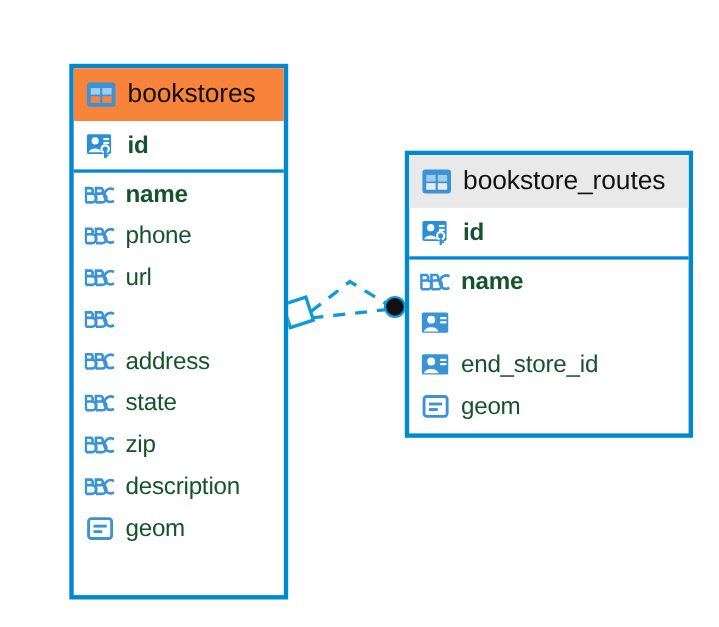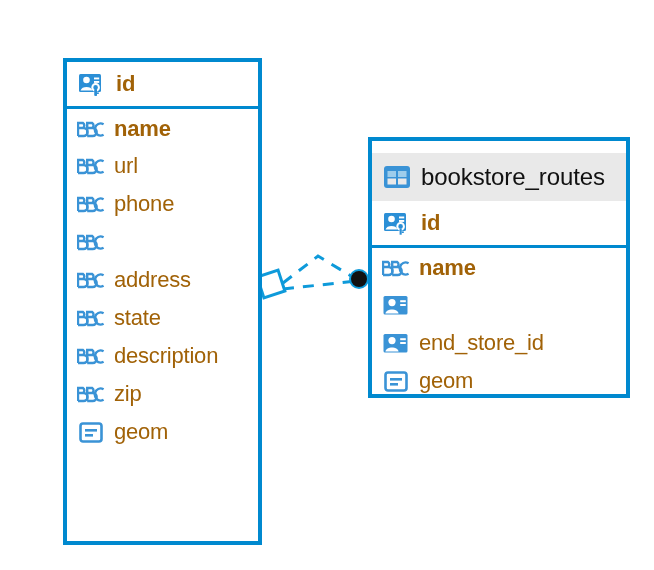--- a/index.html
+++ b/index.html
@@ -45,21 +45,21 @@
   .entity-header {
     display: flex;
     align-items: center;
     gap: 9px;
     padding: 4px 10px 5px 10px;
     height: 48px;
     flex: 0 0 auto;
   }
 
   .entity-header.accent-orange { background: #f8833b; }
-  .entity-header.accent-gray   { background: #e9e9e9; margin-top: 12px; }
+  .entity-header.accent-gray   { background: #e9e9e9; }
 
   .entity-title {
     font-size: 24px;
     color: #111111;
     white-space: nowrap;
     letter-spacing: -0.1px;
   }
 
   .fields {
     display: flex;
@@ -78,21 +78,21 @@
 
   .field-row.pk-row {
     height: 47px;
     border-bottom: 3px solid #0089cf;
   }
 
   .field-row.first-after-pk { padding-top: 2px; font-weight: bold; }
 
   .field-label {
     font-size: 22px;
-    color: #a16207;
+    color: #14532d;
     white-space: nowrap;
     letter-spacing: -0.2px;
   }
 
   .field-row.pk-row .field-label { font-weight: bold; }
 
   .icon { flex: 0 0 auto; display: block; }
 
   
   #connector {
@@ -119,20 +119,30 @@
     </g>
 
     <g>
       <circle cx="359" cy="279" r="10" fill="#0e9ada"></circle>
       <circle cx="359" cy="279" r="8" fill="#111111"></circle>
     </g>
   </svg>
 
   <div class="entity" id="entity-bookstores">
 
+    <div class="entity-header accent-orange">
+      <svg class="icon" width="30" height="30" viewBox="0 0 30 30">
+        <rect x="2" y="4" width="26" height="22" rx="3" fill="#3a93d6"></rect>
+        <rect x="5.5" y="9" width="8.5" height="6" fill="#9ecdeb"></rect>
+        <rect x="16" y="9" width="8.5" height="6" fill="#9ecdeb"></rect>
+        <rect x="5.5" y="16.5" width="8.5" height="6" fill="#f8833b"></rect>
+        <rect x="16" y="16.5" width="8.5" height="6" fill="#f8833b"></rect>
+      </svg>
+      <span class="entity-title">bookstores</span>
+    </div>
 
     <div class="fields">
 
       <div class="field-row pk-row">
         <svg class="icon" width="30" height="30" viewBox="0 0 30 30">
           <rect x="2" y="5" width="22" height="18" rx="1.5" fill="#2b8fd6"></rect>
           <circle cx="9.5" cy="11" r="3.3" fill="#ffffff"></circle>
           <path d="M 3.6 21.5 C 4.6 16.9 14.4 16.9 15.4 21.5 Z" fill="#ffffff"></path>
           <rect x="17" y="8.5" width="5.2" height="1.9" fill="#ffffff"></rect>
           <rect x="17" y="12" width="5.2" height="1.9" fill="#ffffff"></rect>
@@ -155,38 +165,38 @@
         </svg>
         <span class="field-label">name</span>
       </div>
 
       <div class="field-row">
         <svg class="icon" width="28" height="18" viewBox="0 0 28 18">
           <path d="M1 16 V3 h5 a3 3 0 0 1 0 5 h-5 M1 8 h5.5 a3.2 3.2 0 0 1 0 8 h-5.5" fill="none" stroke="#3a93d6" stroke-width="2.4"></path>
           <path d="M10.2 16 V3 h5 a3 3 0 0 1 0 5 h-5 M10.2 8 h5.5 a3.2 3.2 0 0 1 0 8 h-5.5" fill="none" stroke="#3a93d6" stroke-width="2.4"></path>
           <path d="M26.6 4.3 a6 6 0 0 0 -7.4 1.2 a7 7 0 0 0 0 8 a6 6 0 0 0 7.4 1.2" fill="none" stroke="#3a93d6" stroke-width="2.4"></path>
         </svg>
+        <span class="field-label">phone</span>
+      </div>
+
+      <div class="field-row">
+        <svg class="icon" width="28" height="18" viewBox="0 0 28 18">
+          <path d="M1 16 V3 h5 a3 3 0 0 1 0 5 h-5 M1 8 h5.5 a3.2 3.2 0 0 1 0 8 h-5.5" fill="none" stroke="#3a93d6" stroke-width="2.4"></path>
+          <path d="M10.2 16 V3 h5 a3 3 0 0 1 0 5 h-5 M10.2 8 h5.5 a3.2 3.2 0 0 1 0 8 h-5.5" fill="none" stroke="#3a93d6" stroke-width="2.4"></path>
+          <path d="M26.6 4.3 a6 6 0 0 0 -7.4 1.2 a7 7 0 0 0 0 8 a6 6 0 0 0 7.4 1.2" fill="none" stroke="#3a93d6" stroke-width="2.4"></path>
+        </svg>
         <span class="field-label">url</span>
       </div>
 
       <div class="field-row">
         <svg class="icon" width="28" height="18" viewBox="0 0 28 18">
           <path d="M1 16 V3 h5 a3 3 0 0 1 0 5 h-5 M1 8 h5.5 a3.2 3.2 0 0 1 0 8 h-5.5" fill="none" stroke="#3a93d6" stroke-width="2.4"></path>
           <path d="M10.2 16 V3 h5 a3 3 0 0 1 0 5 h-5 M10.2 8 h5.5 a3.2 3.2 0 0 1 0 8 h-5.5" fill="none" stroke="#3a93d6" stroke-width="2.4"></path>
           <path d="M26.6 4.3 a6 6 0 0 0 -7.4 1.2 a7 7 0 0 0 0 8 a6 6 0 0 0 7.4 1.2" fill="none" stroke="#3a93d6" stroke-width="2.4"></path>
         </svg>
-        <span class="field-label">phone</span>
-      </div>
-
-      <div class="field-row">
-        <svg class="icon" width="28" height="18" viewBox="0 0 28 18">
-          <path d="M1 16 V3 h5 a3 3 0 0 1 0 5 h-5 M1 8 h5.5 a3.2 3.2 0 0 1 0 8 h-5.5" fill="none" stroke="#3a93d6" stroke-width="2.4"></path>
-          <path d="M10.2 16 V3 h5 a3 3 0 0 1 0 5 h-5 M10.2 8 h5.5 a3.2 3.2 0 0 1 0 8 h-5.5" fill="none" stroke="#3a93d6" stroke-width="2.4"></path>
-          <path d="M26.6 4.3 a6 6 0 0 0 -7.4 1.2 a7 7 0 0 0 0 8 a6 6 0 0 0 7.4 1.2" fill="none" stroke="#3a93d6" stroke-width="2.4"></path>
-        </svg>
       </div>
 
       <div class="field-row">
         <svg class="icon" width="28" height="18" viewBox="0 0 28 18">
           <path d="M1 16 V3 h5 a3 3 0 0 1 0 5 h-5 M1 8 h5.5 a3.2 3.2 0 0 1 0 8 h-5.5" fill="none" stroke="#3a93d6" stroke-width="2.4"></path>
           <path d="M10.2 16 V3 h5 a3 3 0 0 1 0 5 h-5 M10.2 8 h5.5 a3.2 3.2 0 0 1 0 8 h-5.5" fill="none" stroke="#3a93d6" stroke-width="2.4"></path>
           <path d="M26.6 4.3 a6 6 0 0 0 -7.4 1.2 a7 7 0 0 0 0 8 a6 6 0 0 0 7.4 1.2" fill="none" stroke="#3a93d6" stroke-width="2.4"></path>
         </svg>
         <span class="field-label">address</span>
       </div>
@@ -200,30 +210,30 @@
         </svg>
         <span class="field-label">state</span>
       </div>
 
       <div class="field-row">
         <svg class="icon" width="28" height="18" viewBox="0 0 28 18">
           <path d="M1 16 V3 h5 a3 3 0 0 1 0 5 h-5 M1 8 h5.5 a3.2 3.2 0 0 1 0 8 h-5.5" fill="none" stroke="#3a93d6" stroke-width="2.4"></path>
           <path d="M10.2 16 V3 h5 a3 3 0 0 1 0 5 h-5 M10.2 8 h5.5 a3.2 3.2 0 0 1 0 8 h-5.5" fill="none" stroke="#3a93d6" stroke-width="2.4"></path>
           <path d="M26.6 4.3 a6 6 0 0 0 -7.4 1.2 a7 7 0 0 0 0 8 a6 6 0 0 0 7.4 1.2" fill="none" stroke="#3a93d6" stroke-width="2.4"></path>
         </svg>
+        <span class="field-label">zip</span>
+      </div>
+
+      <div class="field-row">
+        <svg class="icon" width="28" height="18" viewBox="0 0 28 18">
+          <path d="M1 16 V3 h5 a3 3 0 0 1 0 5 h-5 M1 8 h5.5 a3.2 3.2 0 0 1 0 8 h-5.5" fill="none" stroke="#3a93d6" stroke-width="2.4"></path>
+          <path d="M10.2 16 V3 h5 a3 3 0 0 1 0 5 h-5 M10.2 8 h5.5 a3.2 3.2 0 0 1 0 8 h-5.5" fill="none" stroke="#3a93d6" stroke-width="2.4"></path>
+          <path d="M26.6 4.3 a6 6 0 0 0 -7.4 1.2 a7 7 0 0 0 0 8 a6 6 0 0 0 7.4 1.2" fill="none" stroke="#3a93d6" stroke-width="2.4"></path>
+        </svg>
         <span class="field-label">description</span>
-      </div>
-
-      <div class="field-row">
-        <svg class="icon" width="28" height="18" viewBox="0 0 28 18">
-          <path d="M1 16 V3 h5 a3 3 0 0 1 0 5 h-5 M1 8 h5.5 a3.2 3.2 0 0 1 0 8 h-5.5" fill="none" stroke="#3a93d6" stroke-width="2.4"></path>
-          <path d="M10.2 16 V3 h5 a3 3 0 0 1 0 5 h-5 M10.2 8 h5.5 a3.2 3.2 0 0 1 0 8 h-5.5" fill="none" stroke="#3a93d6" stroke-width="2.4"></path>
-          <path d="M26.6 4.3 a6 6 0 0 0 -7.4 1.2 a7 7 0 0 0 0 8 a6 6 0 0 0 7.4 1.2" fill="none" stroke="#3a93d6" stroke-width="2.4"></path>
-        </svg>
-        <span class="field-label">zip</span>
       </div>
 
       <div class="field-row">
         <svg class="icon" width="28" height="28" viewBox="0 0 28 28">
           <rect x="3.5" y="5.5" width="21" height="18" rx="2.5" fill="#ffffff" stroke="#3a93d6" stroke-width="2.6"></rect>
           <rect x="8" y="11" width="12" height="2.6" fill="#3a93d6"></rect>
           <rect x="8" y="16" width="8" height="2.6" fill="#3a93d6"></rect>
         </svg>
         <span class="field-label">geom</span>
       </div>

